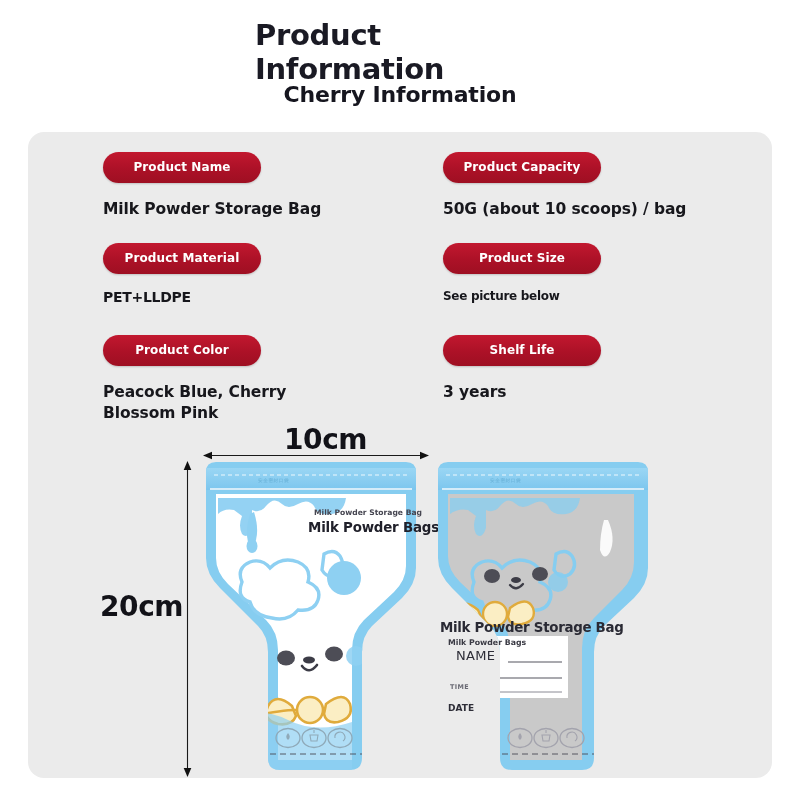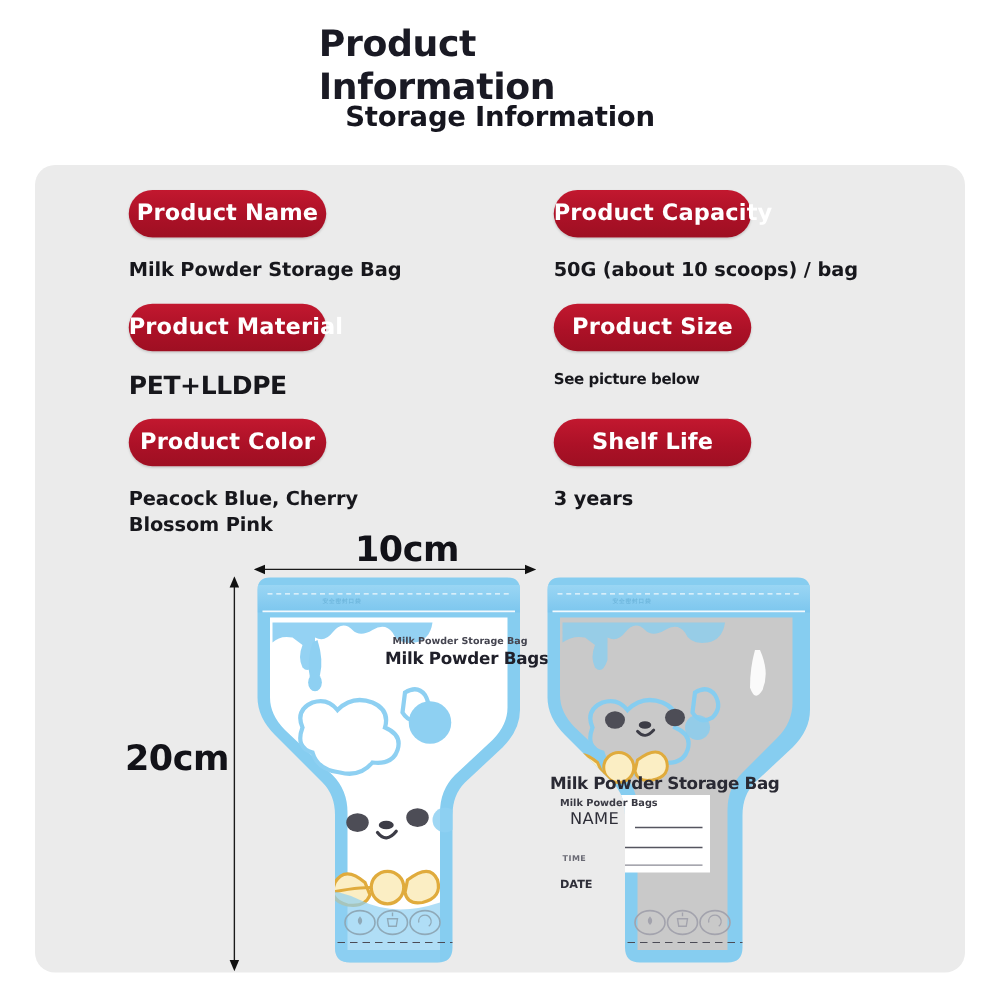--- a/index.html
+++ b/index.html
@@ -55,39 +55,39 @@
 
   
   .spec {
     position: absolute;
   }
   .pill {
     display: inline-block;
     background: linear-gradient(180deg, #c2182f 0%, #ac1127 55%, #9e0f22 100%);
     color: #ffffff;
     border-radius: 999px;
-    font-size: 18px;
+    font-size: 12px;
     font-weight: 800;
     letter-spacing: 0.1px;
     text-align: center;
     padding: 8px 0 9px 0;
     box-shadow: 0 1px 2px rgba(0,0,0,0.18);
     white-space: nowrap;
   }
   .pill.w1 { width: 158px; }
   .value {
     margin-top: 16px;
     font-size: 15.5px;
     font-weight: 700;
     color: #17171c;
     line-height: 1.35;
     letter-spacing: -0.1px;
   }
   .value.big {
-    font-size: 20px;
+    font-size: 14px;
     font-weight: 800;
     letter-spacing: -0.3px;
     margin-top: 14px;
   }
 
   
   .col-l { left: 75px; }
   .col-r { left: 415px; }
   .row1 { top: 20px; }
   .row2 { top: 111px; }
@@ -165,21 +165,21 @@
   .b-zip { left: 60px; top: 20px; }
 </style>
 </head>
 <body>
 
 <div id="page">
 
   <div class="title-block">
     <span class="title-main"><span>Product</span><br><span>Information</span></span>
   </div>
-  <div class="title-sub">Storage Information</div>
+  <div class="title-sub">Cherry Information</div>
 
   <div class="card">
 
     <div class="spec col-l row1">
       <div class="pill w1">Product Name</div>
       <div class="value">Milk Powder Storage Bag</div>
     </div>
 
     <div class="spec col-l row2">
       <div class="pill w1">Product Material</div>

